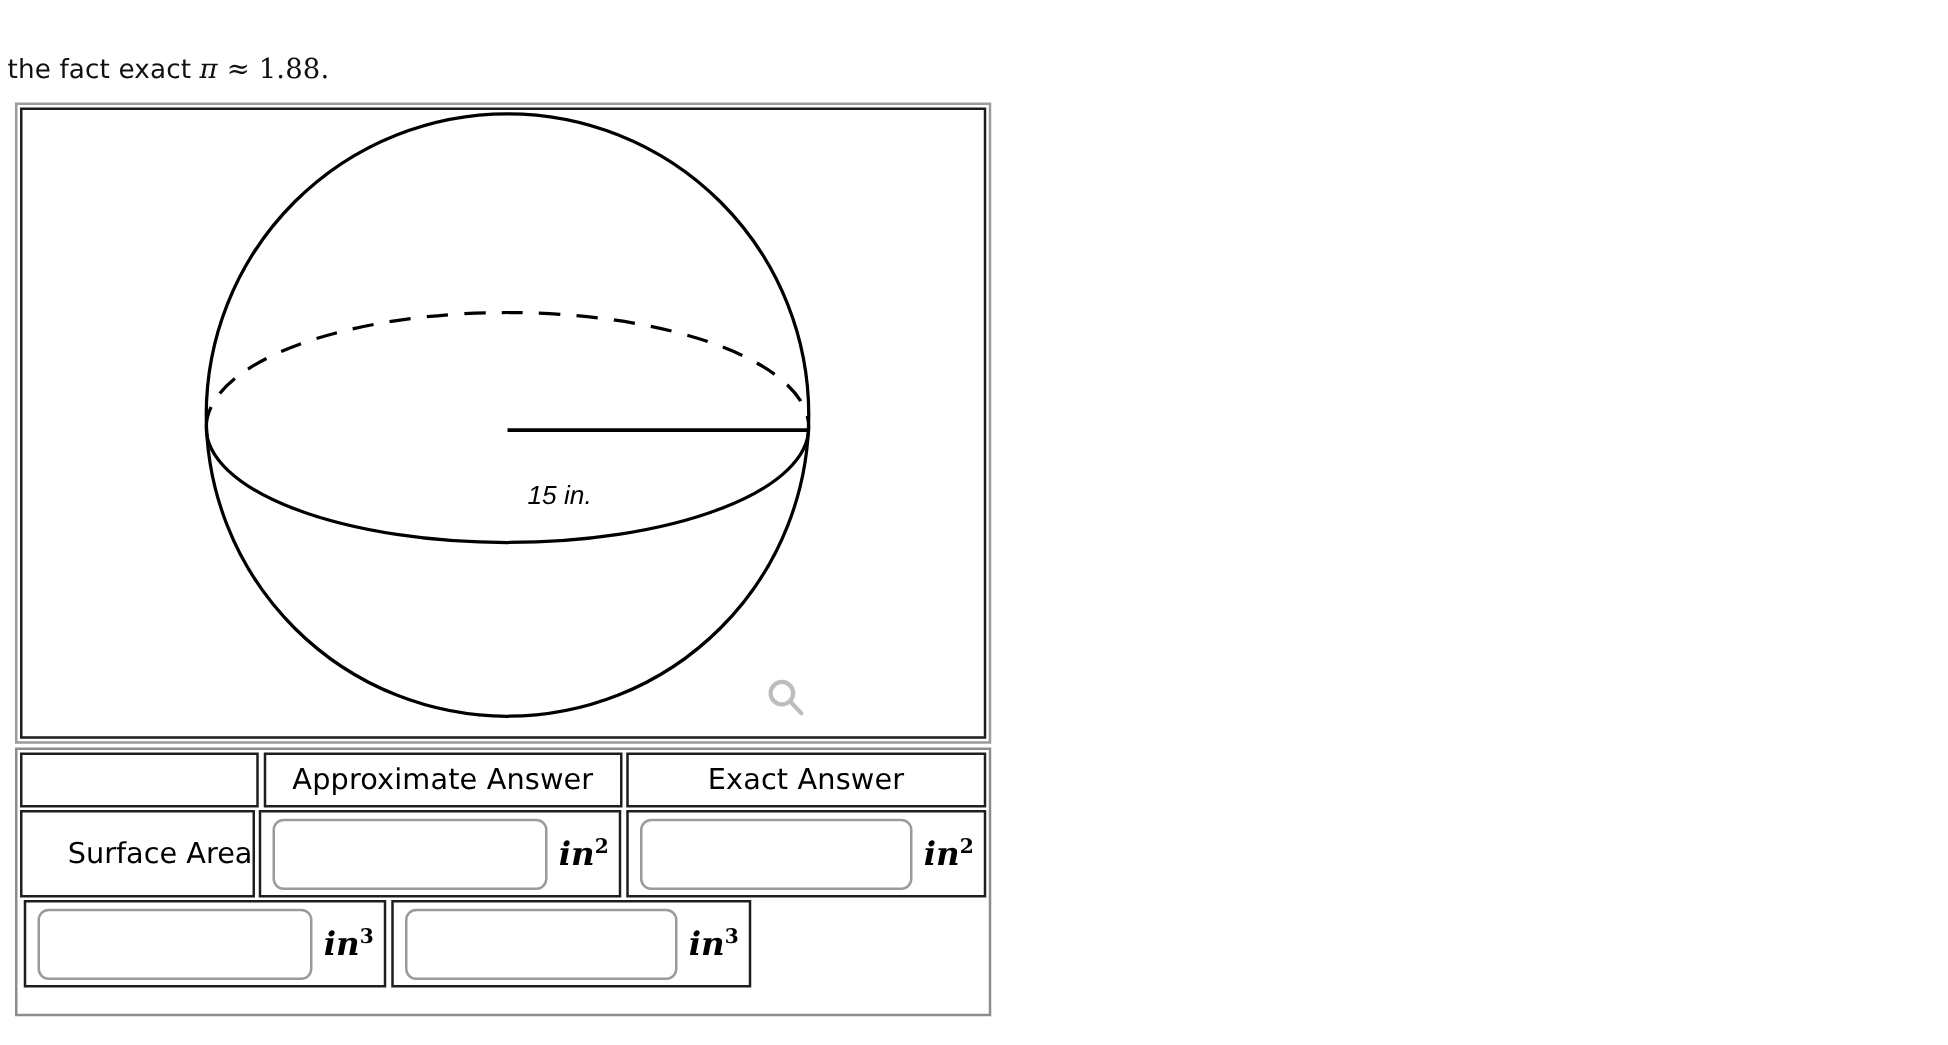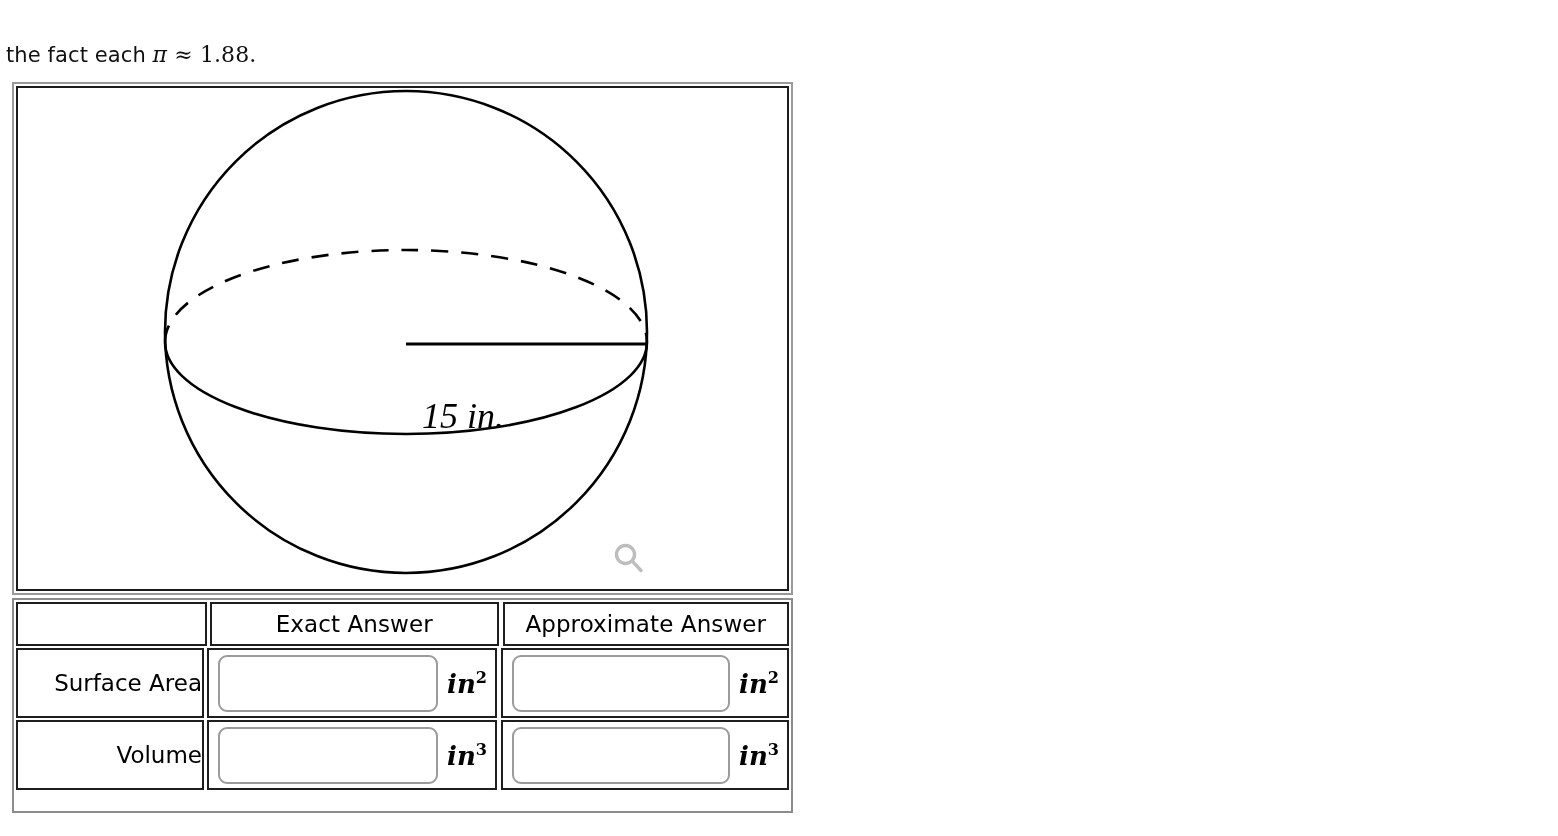--- a/index.html
+++ b/index.html
@@ -59,24 +59,24 @@
     overflow: hidden;
   }
   #sphere-svg {
     position: absolute;
     left: 0;
     top: 0;
   }
   #radius-label {
     position: absolute;
     left: 404px;
-    top: 307px;
-    font-family: Liberation Serif, serif;
+    top: 297px;
+    font-family: Liberation Sans, sans-serif;
     font-style: italic;
-    font-size: 36px;
+    font-size: 21px;
     color: #000000;
     white-space: nowrap;
   }
   #zoom-icon {
     position: absolute;
     right: 138px;
     bottom: 10px;
     width: 40px;
     height: 40px;
     opacity: 1;
@@ -163,21 +163,21 @@
     vertical-align: super;
     font-style: normal;
     font-weight: 700;
   }
 </style>
 </head>
 <body>
 
 <div id="prompt">
   <br>
-  <span>the fact each </span><span class="mathit">π</span><span class="math">&nbsp;</span><span class="math">≈</span><span class="math">&nbsp;</span><span class="math">1.88.</span>
+  <span>the fact exact </span><span class="mathit">π</span><span class="math">&nbsp;</span><span class="math">≈</span><span class="math">&nbsp;</span><span class="math">1.88.</span>
 </div>
 
 <div id="figure-panel">
   <div id="figure-inner">
 
     <svg id="sphere-svg" width="777" height="509" viewBox="0 0 777 509">
 
       <circle cx="388" cy="244" r="241" fill="none" stroke="#000000" stroke-width="2.6"></circle>
 
       <path d="M 147 254 A 241 92 0 0 1 629 254" fill="none" stroke="#000000" stroke-width="2.6" stroke-dasharray="17 13" stroke-linecap="butt"></path>
@@ -196,25 +196,25 @@
 
   </div>
 </div>
 
 <div id="answer-table">
 
   <div class="trow row-head">
     <div class="tcell c1">
       <span class="header-text"></span>
     </div>
+    <div class="tcell c3">
+      <span class="header-text">Approximate Answer</span>
+    </div>
     <div class="tcell c2">
       <span class="header-text">Exact Answer</span>
-    </div>
-    <div class="tcell c3">
-      <span class="header-text">Approximate Answer</span>
     </div>
   </div>
 
   <div class="trow row-body">
     <div class="tcell c1">
       <span class="rowlabel">Surface Area</span>
     </div>
     <div class="tcell c2">
       <div class="field-wrap">
         <input class="answer-input" type="text" value="" style="">
@@ -223,23 +223,20 @@
     </div>
     <div class="tcell c3">
       <div class="field-wrap">
         <input class="answer-input" type="text" value="" style="">
         <span class="unit"><span>in</span><sup>2</sup></span>
       </div>
     </div>
   </div>
 
   <div class="trow row-body">
-    <div class="tcell c1">
-      <span class="rowlabel">Volume</span>
-    </div>
     <div class="tcell c2">
       <div class="field-wrap">
         <input class="answer-input" type="text" value="" style="">
         <span class="unit"><span>in</span><sup>3</sup></span>
       </div>
     </div>
     <div class="tcell c3">
       <div class="field-wrap">
         <input class="answer-input" type="text" value="" style="">
         <span class="unit"><span>in</span><sup>3</sup></span>

